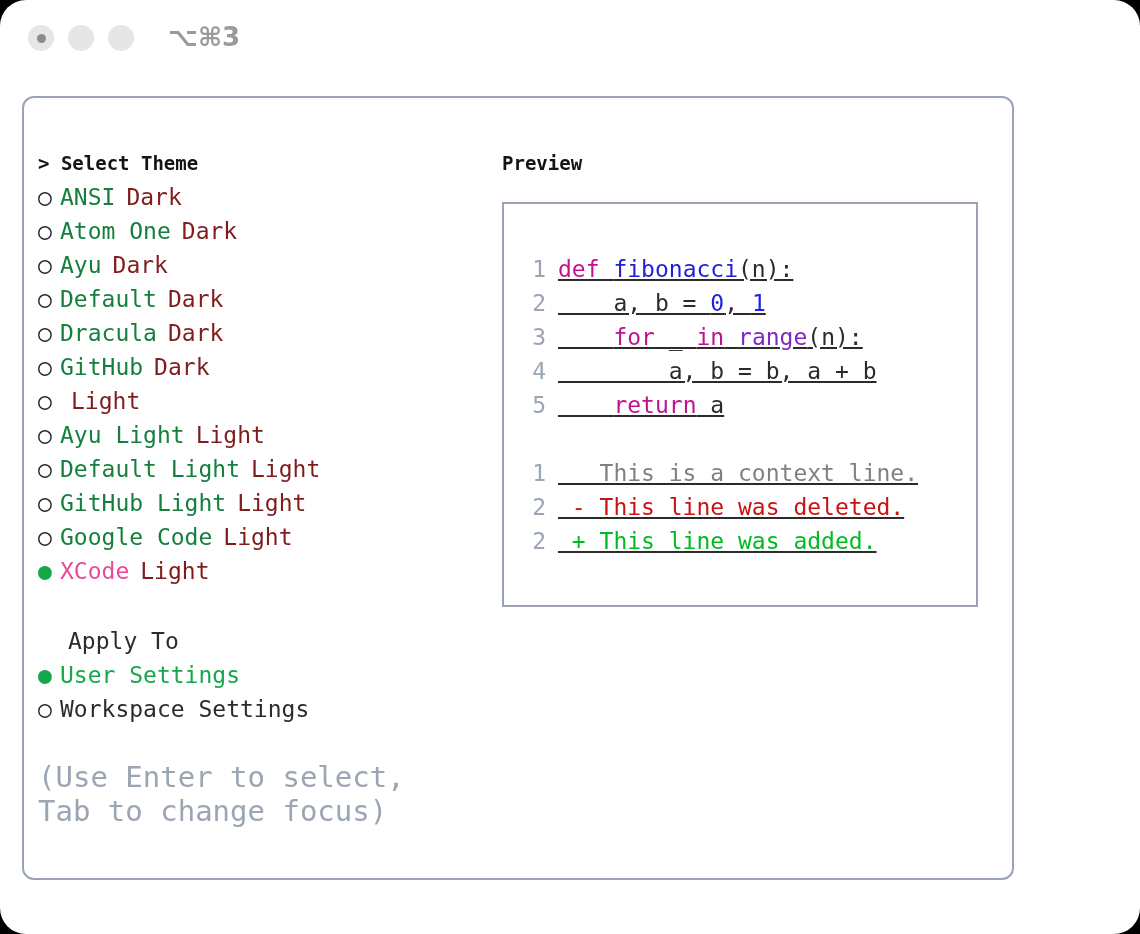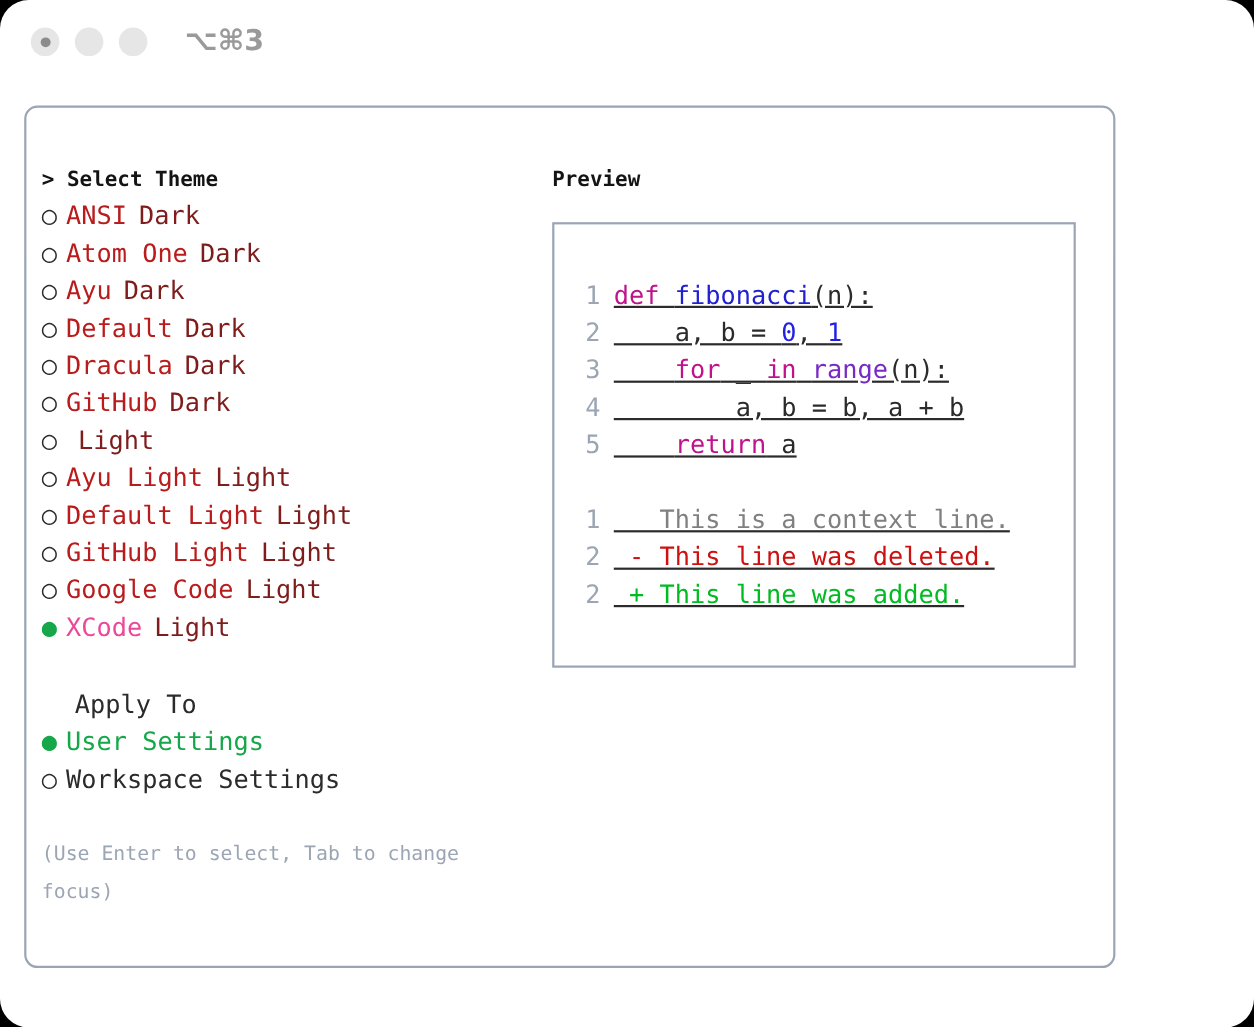--- a/index.html
+++ b/index.html
@@ -104,21 +104,21 @@
   }
   .bullet {
     display: inline-block;
     width: 22px;
     flex: 0 0 22px;
     font-size: 23px;
     color: #2b2b2b;
   }
   .theme-row.selected .bullet { color: #16a74a; }
   .theme-row.selected .theme-name { color: #ec4899; }
-  .theme-name { color: #b91c1c; }
+  .theme-name { color: #15803d; }
   .theme-kind {
     color: #7f1d1d;
     margin-left: 11px;
   }
 
   #apply-section {
     margin-top: 36px;
   }
   .apply-heading {
     font-size: 23px;
@@ -133,21 +133,21 @@
     font-size: 23px;
     line-height: 34px;
     color: #2b2b2b;
     white-space: pre;
   }
   .apply-row.selected .bullet { color: #16a74a; }
   .apply-row.selected .apply-label { color: #16a74a; }
 
   #hint-text {
     margin-top: 34px;
-    font-size: 18px;
+    font-size: 29px;
     line-height: 34px;
     color: #9ba5b4;
     width: 410px;
     white-space: pre-wrap;
   }
 
   
   #preview-column {
     position: absolute;
     left: 478px;

